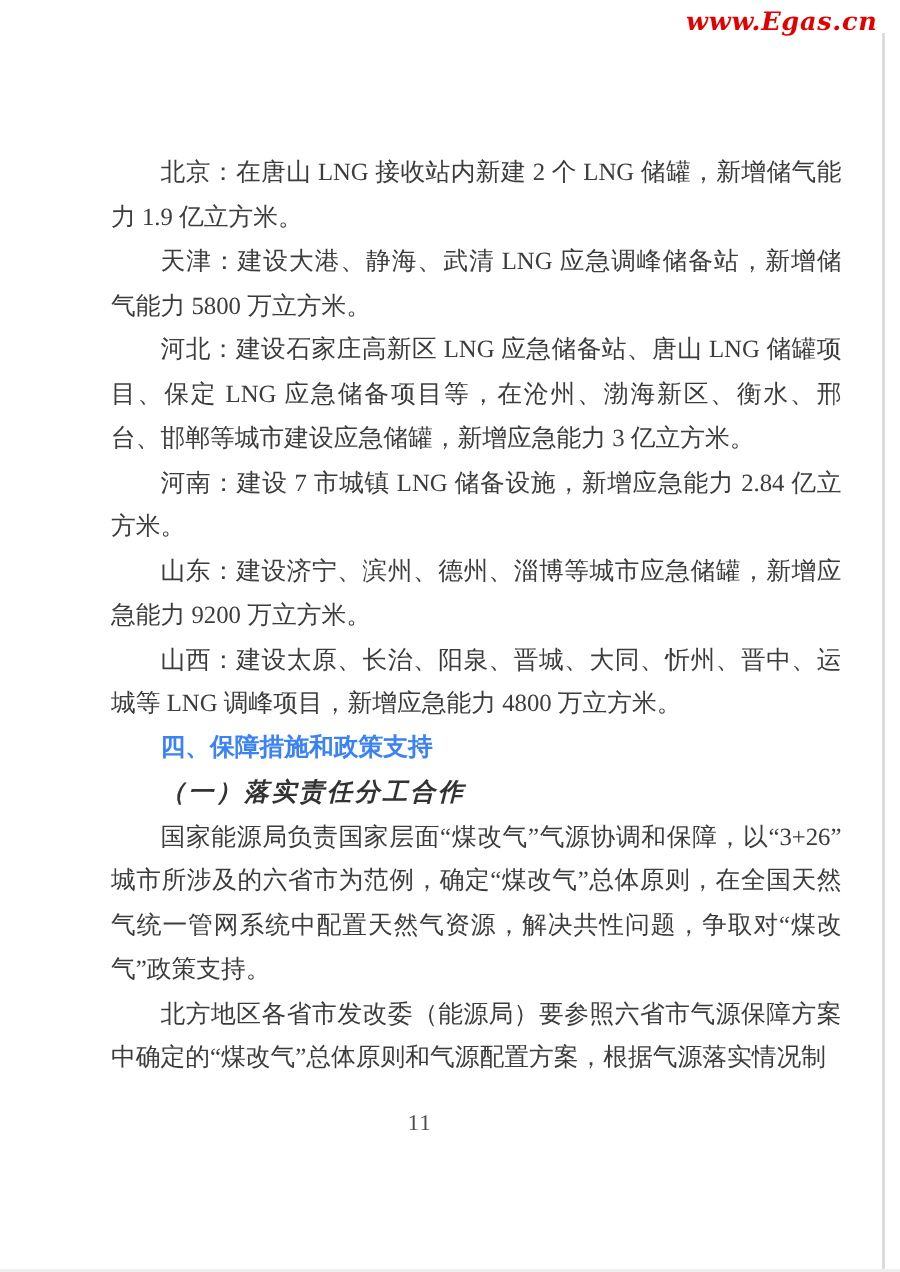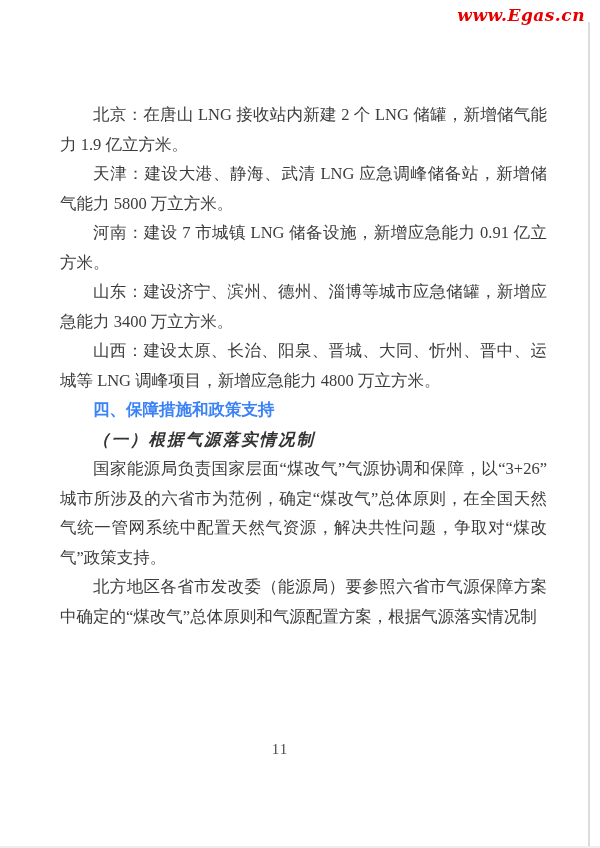--- a/index.html
+++ b/index.html
@@ -33,21 +33,21 @@
   .scan-edge-bottom {
     position: absolute;
     left: 0;
     bottom: 0;
     width: 100%;
     height: 2px;
     background: #eeeeee;
   }
   .content {
     position: absolute;
-    left: 60px;
+    left: 74px;
     top: 100px;
     width: 487px;
     font-size: 16.5px;
     line-height: 29.5px;
     color: #3c3c3c;
     text-align: justify;
   }
   .content p {
     margin: 0;
     padding: 0;
@@ -81,24 +81,25 @@
 <div class="page">
 
   <div class="watermark" style="color: rgb(229, 0, 0);">www.Egas.cn</div>
 
   <div class="scan-edge-right"></div>
   <div class="scan-edge-bottom"></div>
 
   <div class="content">
       <p class="body">北京：在唐山 LNG 接收站内新建 2 个 LNG 储罐，新增储气能力 1.9 亿立方米。</p>
       <p class="body">天津：建设大港、静海、武清 LNG 应急调峰储备站，新增储气能力 5800 万立方米。</p>
-      <p class="body">河南：建设 7 市城镇 LNG 储备设施，新增应急能力 0.91 亿立方米。</p>
-      <p class="body">山东：建设济宁、滨州、德州、淄博等城市应急储罐，新增应急能力 3400 万立方米。</p>
+      <p class="body">河北：建设石家庄高新区 LNG 应急储备站、唐山 LNG 储罐项目、保定 LNG 应急储备项目等，在沧州、渤海新区、衡水、邢台、邯郸等城市建设应急储罐，新增应急能力 3 亿立方米。</p>
+      <p class="body">河南：建设 7 市城镇 LNG 储备设施，新增应急能力 2.84 亿立方米。</p>
+      <p class="body">山东：建设济宁、滨州、德州、淄博等城市应急储罐，新增应急能力 9200 万立方米。</p>
       <p class="body">山西：建设太原、长治、阳泉、晋城、大同、忻州、晋中、运城等 LNG 调峰项目，新增应急能力 4800 万立方米。</p>
       <p class="heading1">四、保障措施和政策支持</p>
-      <p class="heading2">（一）根据气源落实情况制</p>
+      <p class="heading2">（一）落实责任分工合作</p>
       <p class="body">国家能源局负责国家层面“煤改气”气源协调和保障，以“3+26”城市所涉及的六省市为范例，确定“煤改气”总体原则，在全国天然气统一管网系统中配置天然气资源，解决共性问题，争取对“煤改气”政策支持。</p>
       <p class="body">北方地区各省市发改委（能源局）要参照六省市气源保障方案中确定的“煤改气”总体原则和气源配置方案，根据气源落实情况制</p>
     </div>
 
   <div class="page-number">11</div>
 
 </div>
 
 </body></html>

